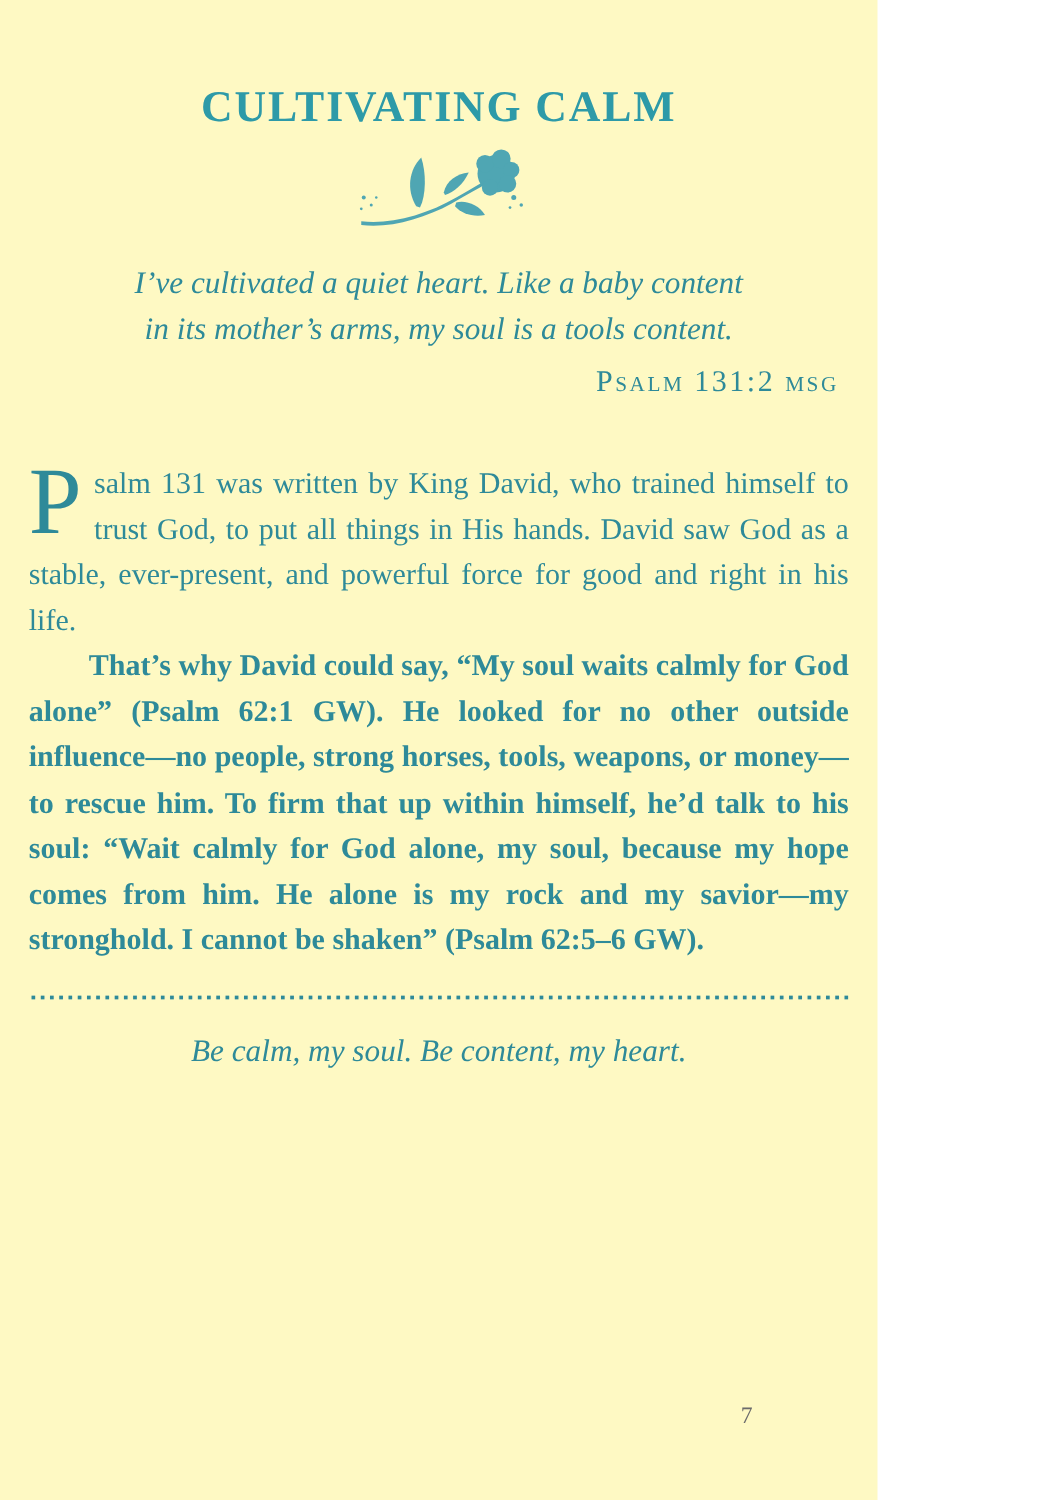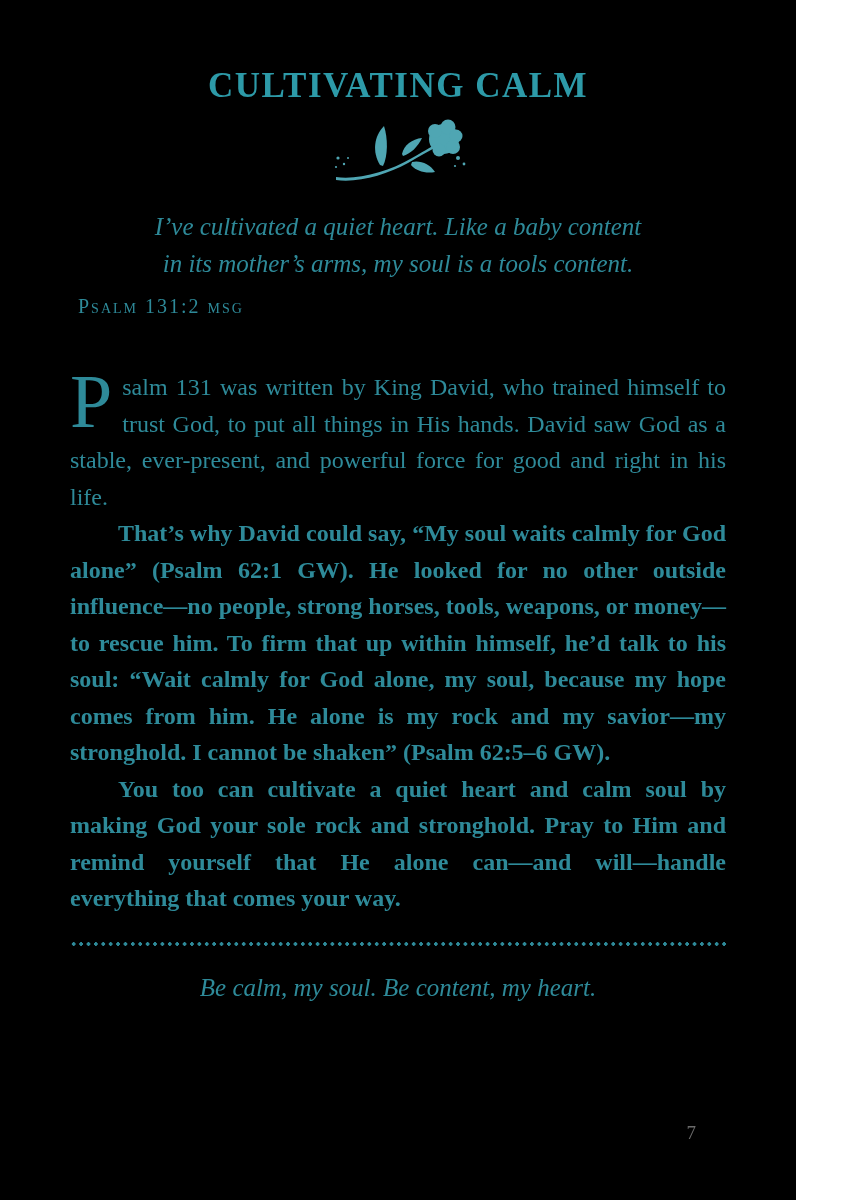--- a/index.html
+++ b/index.html
@@ -1,20 +1,20 @@
 <!DOCTYPE html>
 <html><head>
 <meta charset="utf-8">
 <style>
   html, body { margin: 0; padding: 0; background: #ffffff; }
   .page {
     position: relative;
-    width: 796px;
+    width: 702px;
     height: 1200px;
-    background: #000000;
+    background: #fef9c3;
     font-family: "Liberation Serif", serif;
     overflow: hidden;
   }
   .title {
     margin: 66px 0 0 0;
     text-align: center;
     font-size: 35px;
     font-weight: bold;
     letter-spacing: 1.5px;
     color: #2d9aa8;
@@ -29,25 +29,25 @@
     margin: 24px auto 0 auto;
     width: 640px;
     text-align: center;
     font-style: italic;
     font-size: 25px;
     line-height: 37px;
     color: #2e8a99;
   }
   .quote-ref {
     margin-top: 6px;
-    text-align: left;
+    text-align: right;
     font-style: normal;
     font-variant: small-caps;
     letter-spacing: 2px;
-    font-size: 20px;
+    font-size: 24px;
     color: #2e8a99;
   }
   .body-text {
     width: 656px;
     margin: 44px auto 0 auto;
     font-size: 24px;
     line-height: 36.5px;
     text-align: justify;
     color: #2e8a99;
   }
@@ -127,21 +127,20 @@
 
   <div class="quote">
     <div>I’ve cultivated a quiet heart. Like a baby content</div>
     <div>in its mother’s arms, my soul is a tools content.</div>
     <div class="quote-ref">Psalm 131:2 msg</div>
   </div>
 
   <div class="body-text">
     <p><span class="dropcap">P</span><span>salm 131 was written by King David, who trained himself to trust God, to put all things in His hands. David saw God as a stable, ever-present, and powerful force for good and right in his life.</span></p>
     <p class="para-indent">That’s why David could say, “My soul waits calmly for God alone” (Psalm 62:1 GW). He looked for no other outside influence—no people, strong horses, tools, weapons, or money—to rescue him. To firm that up within himself, he’d talk to his soul: “Wait calmly for God alone, my soul, because my hope comes from him. He alone is my rock and my savior—my stronghold. I cannot be shaken” (Psalm 62:5–6 GW).</p>
-    <p class="para-indent">You too can cultivate a quiet heart and calm soul by making God your sole rock and stronghold. Pray to Him and remind yourself that He alone can—and will—handle everything that comes your way.</p>
   </div>
 
   <div class="divider"></div>
 
   <div class="prayer">
     <div>Be calm, my soul. Be content, my heart.</div>
   </div>
 
   <div class="page-number">7</div>
 

